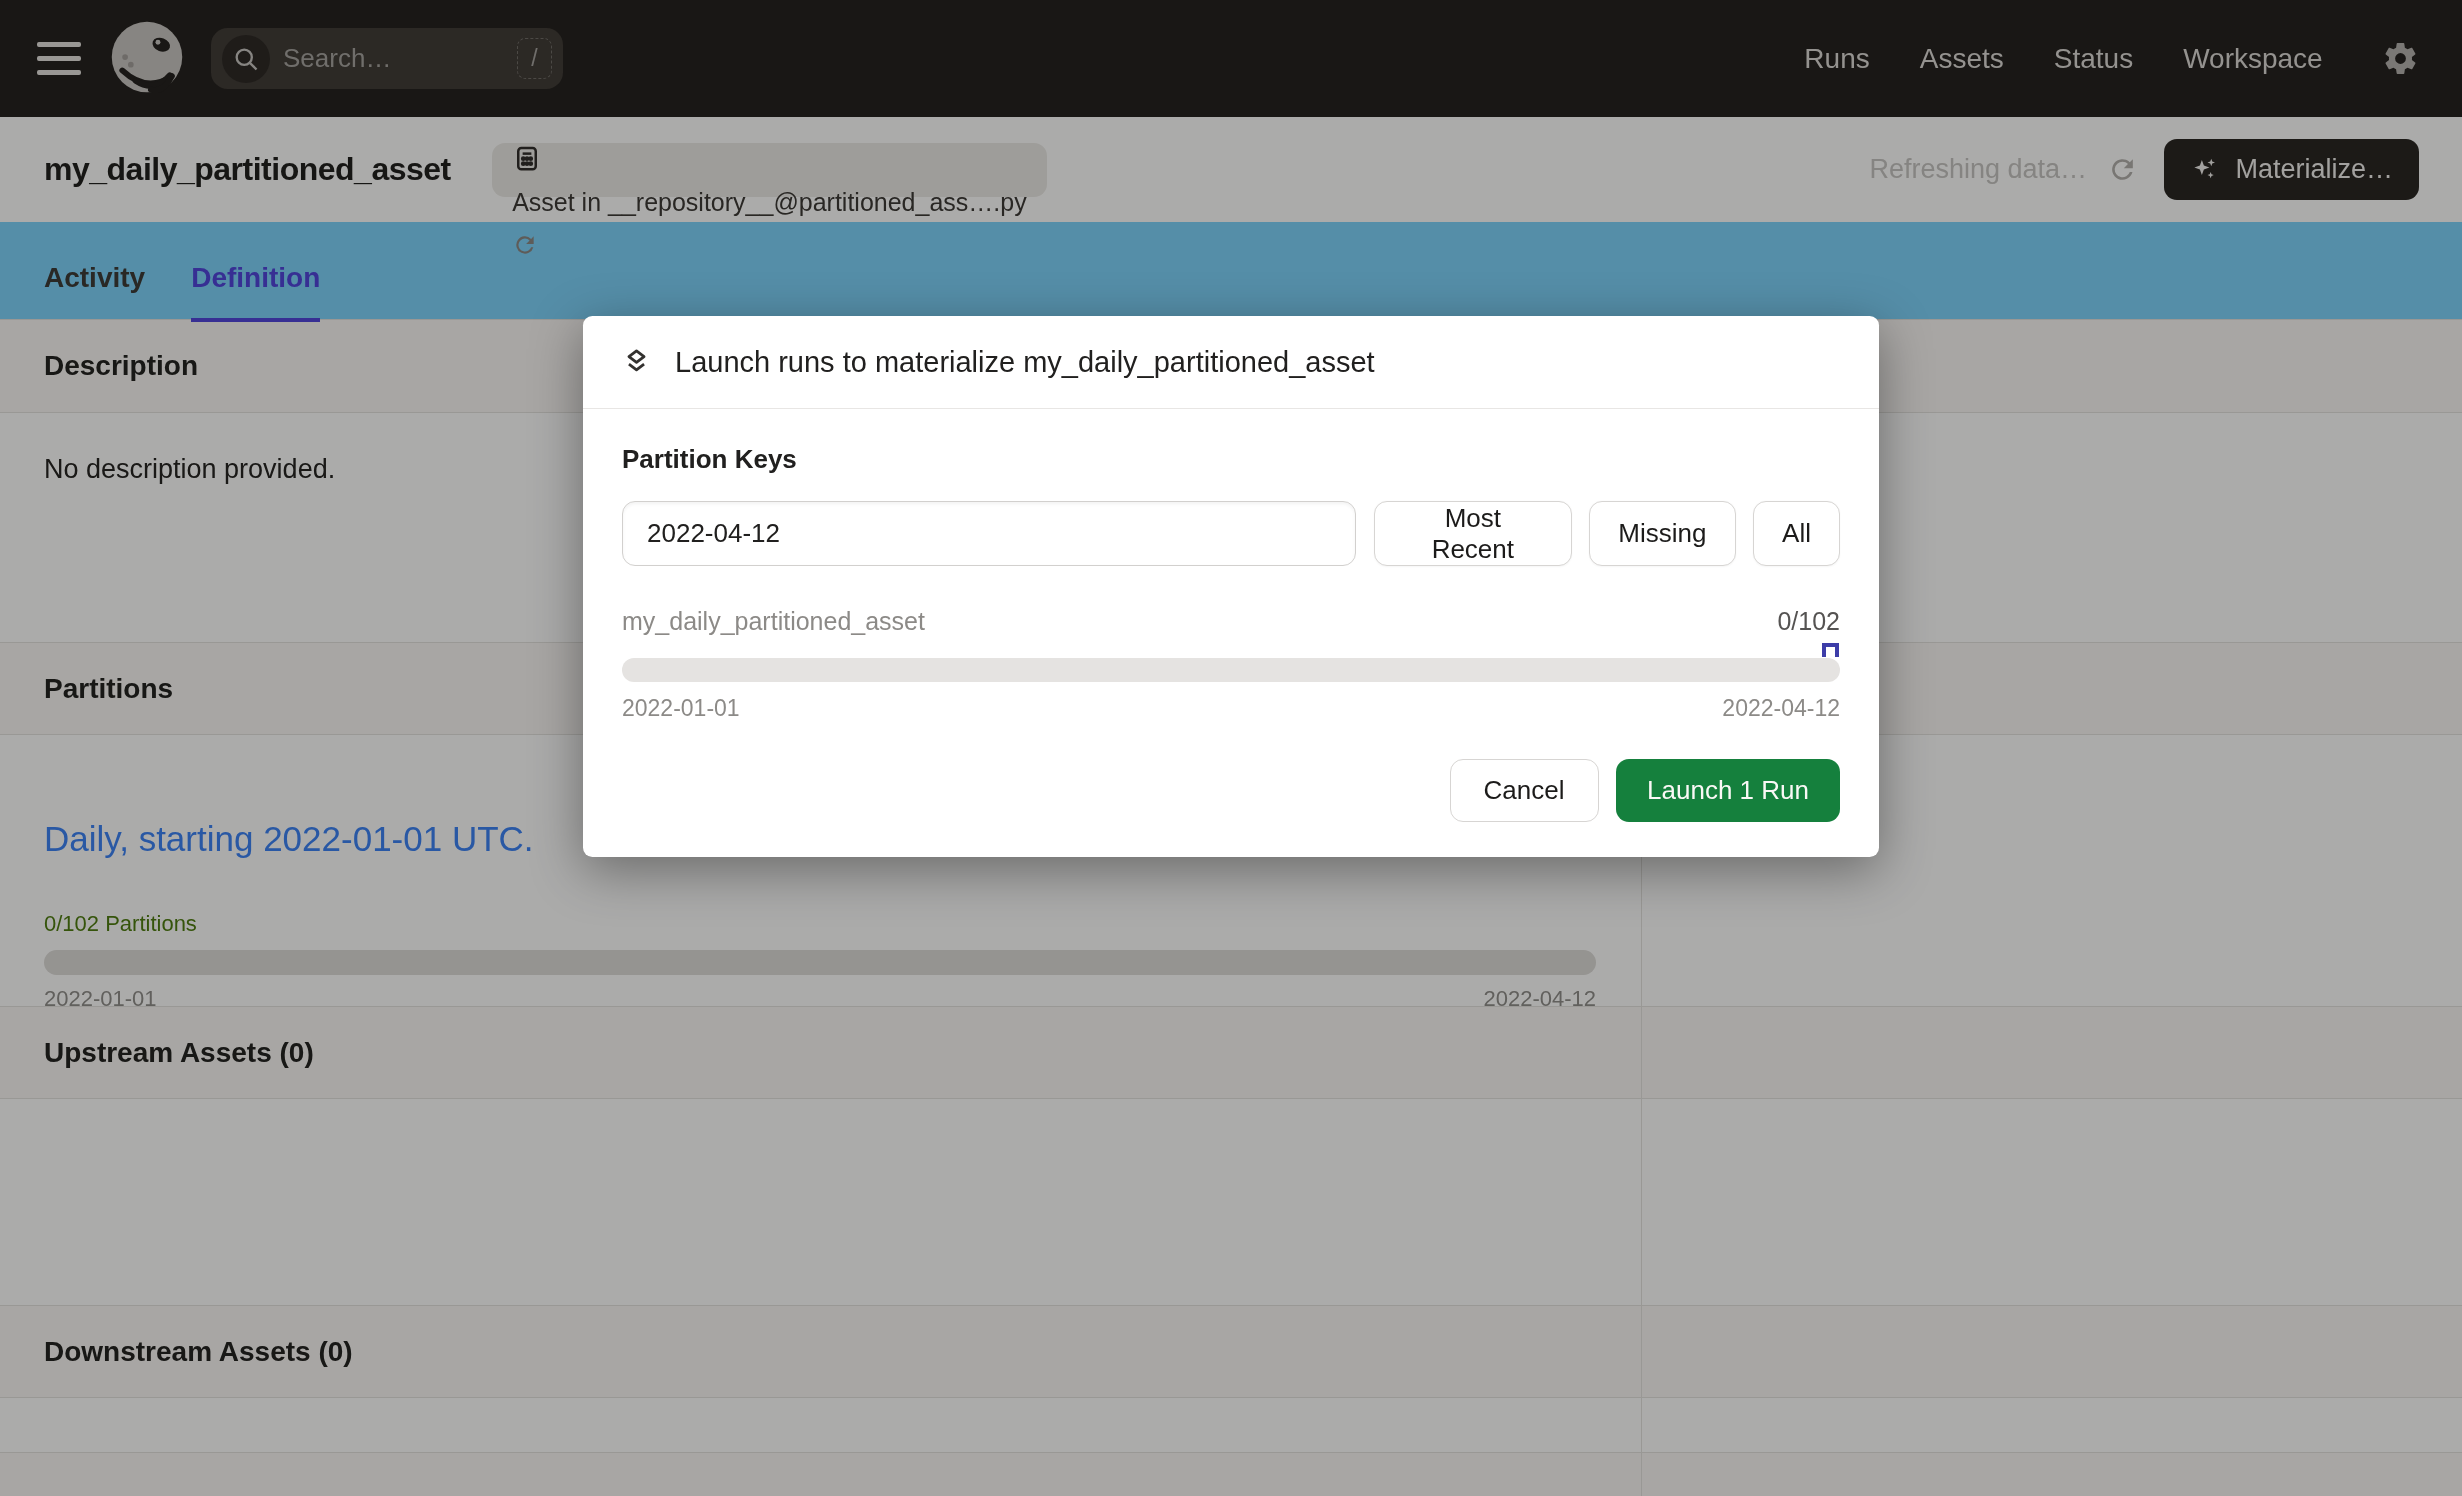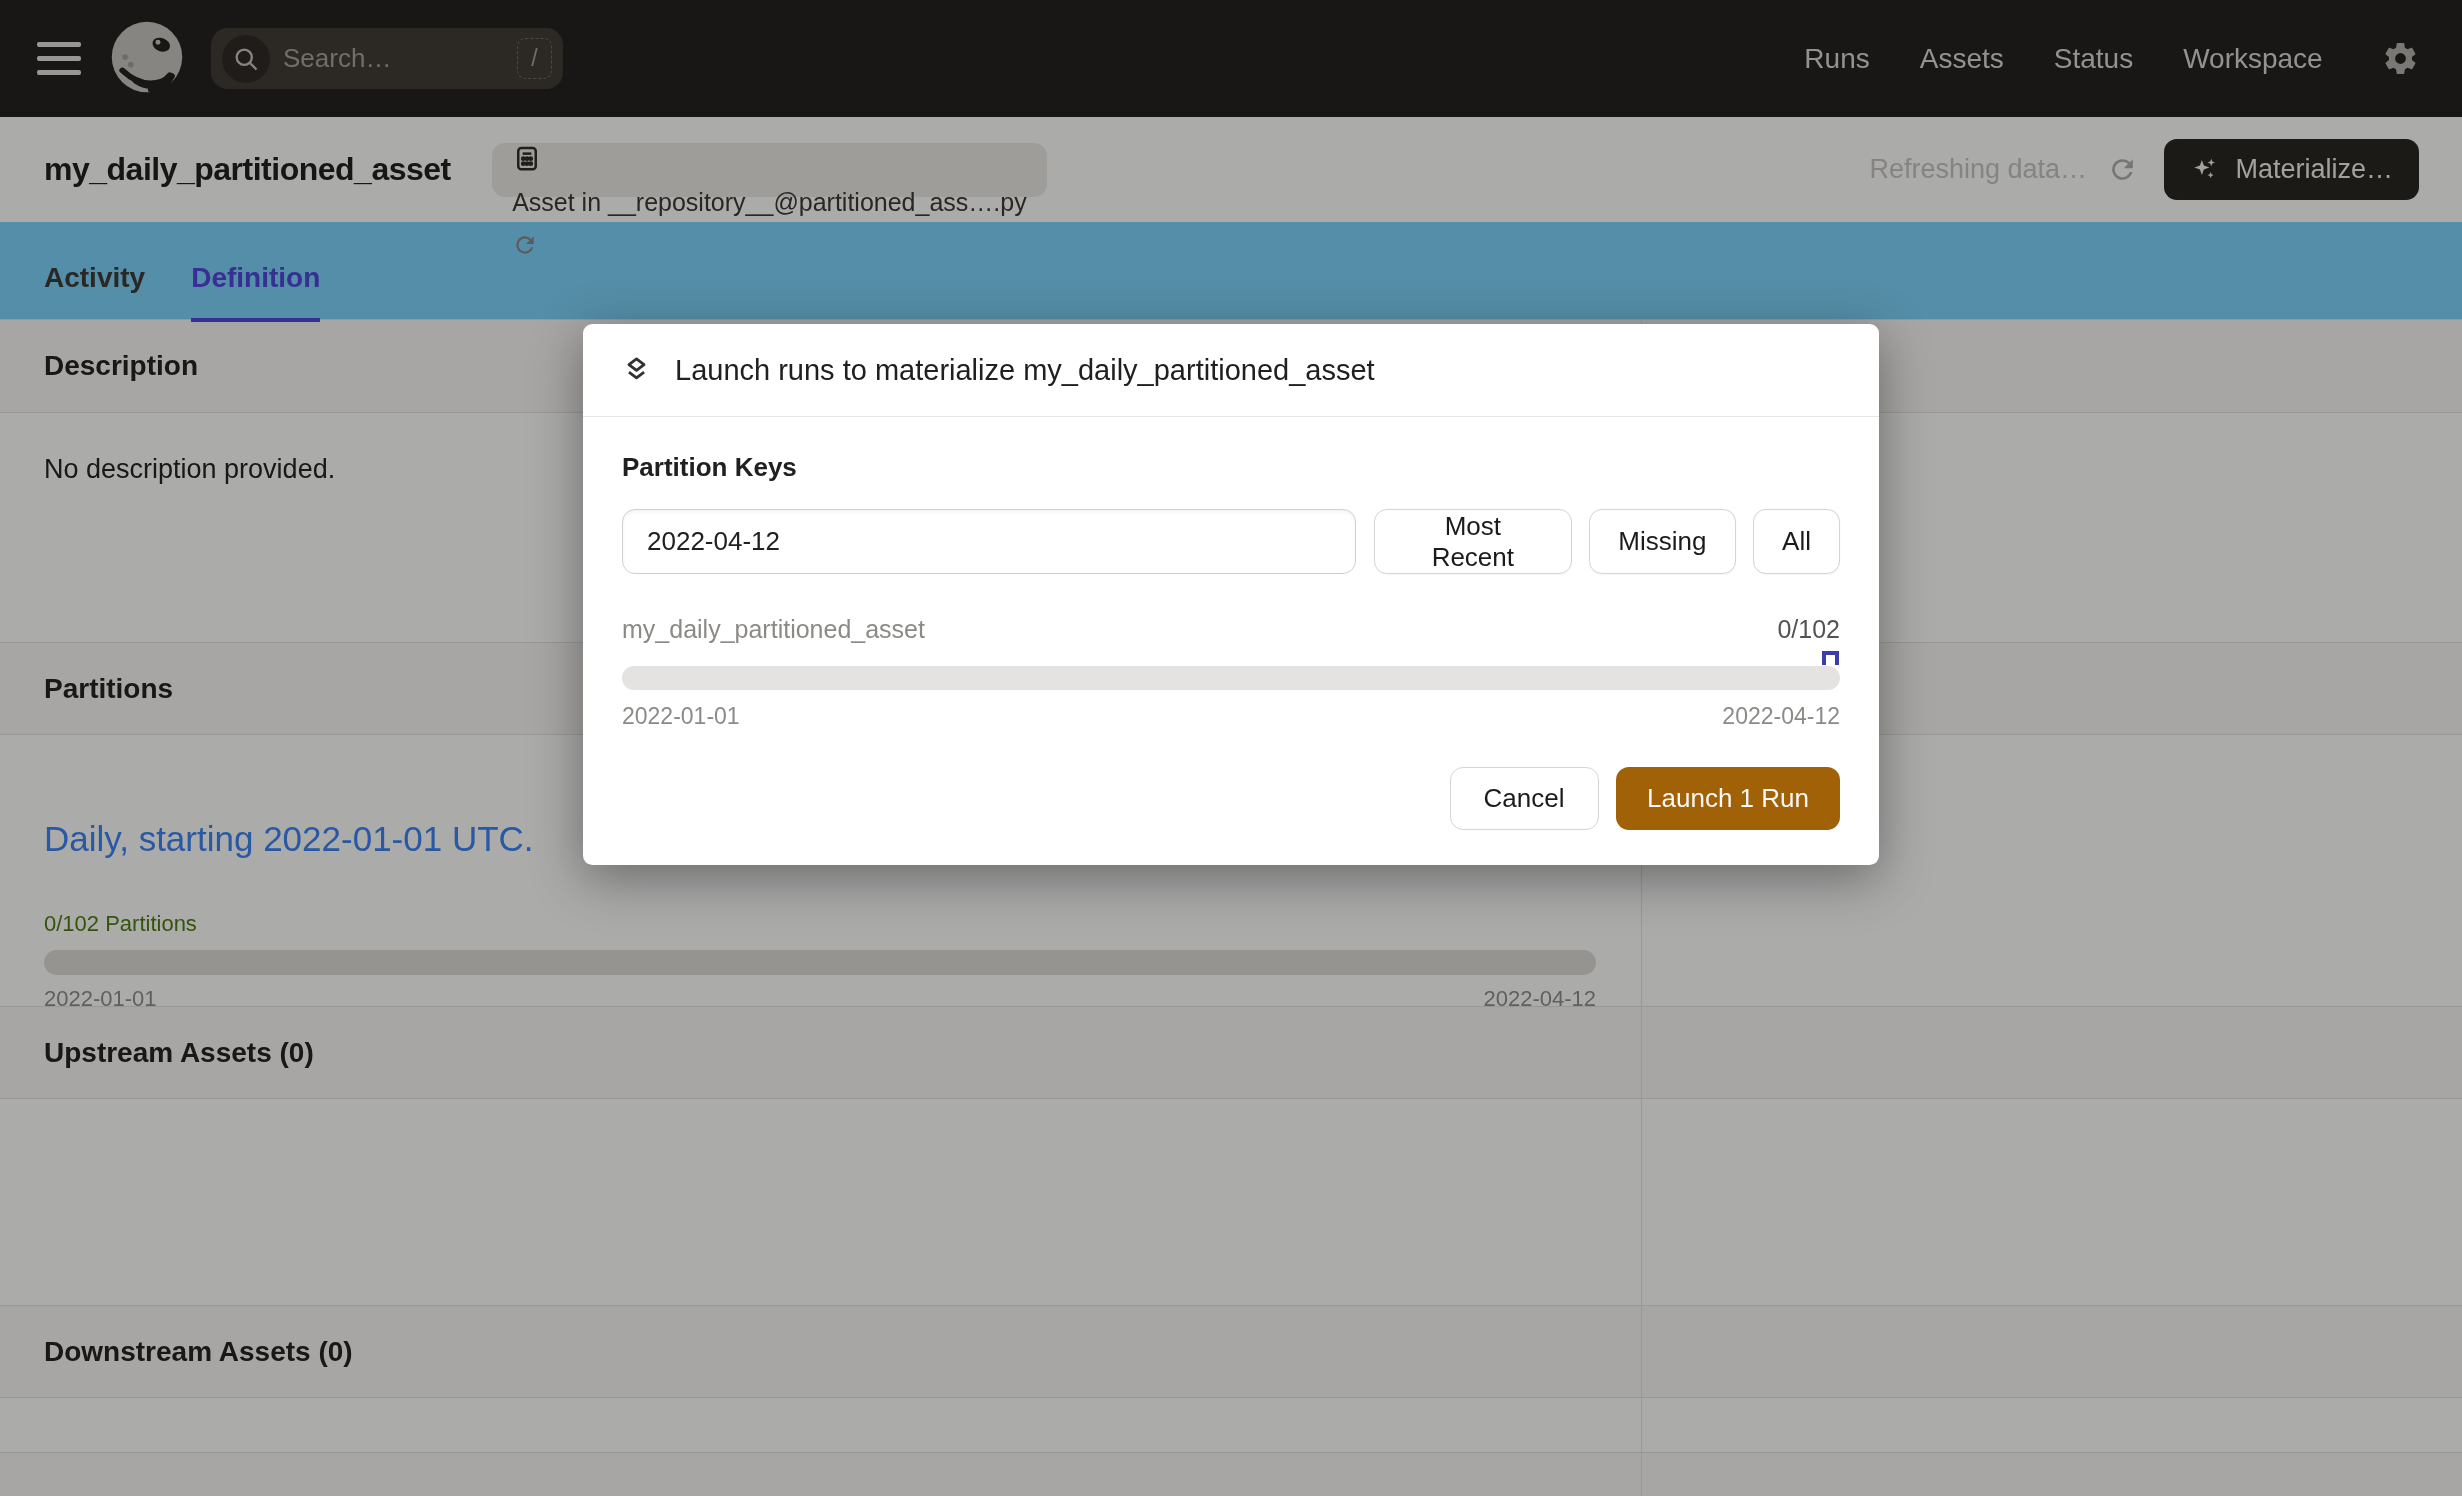--- a/index.html
+++ b/index.html
@@ -46,37 +46,37 @@
   .count-label { margin-top:52px; font-size:22px; color:#4d7c0f; }
   .bg-bar { width:1552px; height:25px; border-radius:13px; background:#DEDCDA; margin-top:13px; }
   .bg-dates { width:1552px; display:flex; justify-content:space-between; margin-top:11px; font-size:22px; color:#8F8D8A; }
   .upstream-body { height:207px; }
   .downstream-body { height:54px; }
   .bottom-band { height:56px; border-bottom:none; border-top:0.9px solid #E4E2E0; }
   .v-divider { position:absolute; left:1641px; top:320px; bottom:0; width:0.9px; background:#E4E2E0; }
 
   
   .overlay { position:absolute; inset:0; background:rgba(10,8,6,0.34); z-index:40; }
-  .modal { position:absolute; left:583px; top:324px; width:1296px; z-index:50; background:#fff; border-radius:9.3px; box-shadow:0 13px 52px rgba(0,0,0,0.38); }
+  .modal { position:absolute; left:583px; top:316px; width:1296px; z-index:50; background:#fff; border-radius:9.3px; box-shadow:0 13px 52px rgba(0,0,0,0.38); }
   .modal-header { height:93px; display:flex; align-items:center; gap:22px; padding:0 37px; border-bottom:0.9px solid #E8E6E4; font-size:29px; color:#21201F; }
   .modal-header .mh-icon { display:flex; color:#33312F; }
   .modal-body { padding:35px 39px 0; }
   .pk-label { font-size:26px; font-weight:700; color:#21201F; }
   .input-row { display:flex; gap:17.6px; margin-top:26px; align-items:center; }
   .partition-input { width:764px; height:65px; border:1.9px solid #D2D0CE; border-radius:13px; font-size:26px; padding:0 24px; color:#21201F; font-family:inherit; outline:none; box-shadow:inset 0 1.9px 3.7px rgba(0,0,0,0.05); }
   .chip { height:65px; padding:0 28px; border:1.9px solid #D7D5D3; border-radius:13px; background:#fff; font-size:26px; color:#1C1B1A; font-family:inherit; cursor:pointer; box-shadow:0 0.9px 1.9px rgba(0,0,0,0.04); }
   .progress-labels { display:flex; justify-content:space-between; margin-top:41px; font-size:25px; color:#8C8A87; }
   .progress-labels .count { color:#555352; }
   .marker-row { position:relative; height:22px; }
   .sel-marker { position:absolute; right:0.9px; top:7.4px; width:16.7px; height:14px; border:4.6px solid #3D3DA8; border-bottom:none; }
   .modal-bar { height:24px; border-radius:12px; background:#E5E3E1; }
   .modal-dates { display:flex; justify-content:space-between; font-size:23px; color:#8C8A87; margin-top:13px; }
   .modal-footer { display:flex; justify-content:flex-end; gap:17.6px; padding:37px 39px 35px; }
   .btn-cancel { height:63px; padding:0 33px; border:1.9px solid #D7D5D3; border-radius:13px; background:#fff; font-size:26px; color:#1C1B1A; font-family:inherit; cursor:pointer; }
-  .btn-launch { height:63px; padding:16px 31px; border:none; border-radius:13px; background:#a16207; color:#FAF8F6; font-size:26px; font-family:inherit; cursor:pointer; }
+  .btn-launch { height:63px; padding:16px 31px; border:none; border-radius:13px; background:#15803d; color:#FAF8F6; font-size:26px; font-family:inherit; cursor:pointer; }
 </style>
 </head>
 <body>
 
 <div id="screen">
 
   <div class="nav">
     <div class="hamburger">
         <span></span>
         <span></span>

